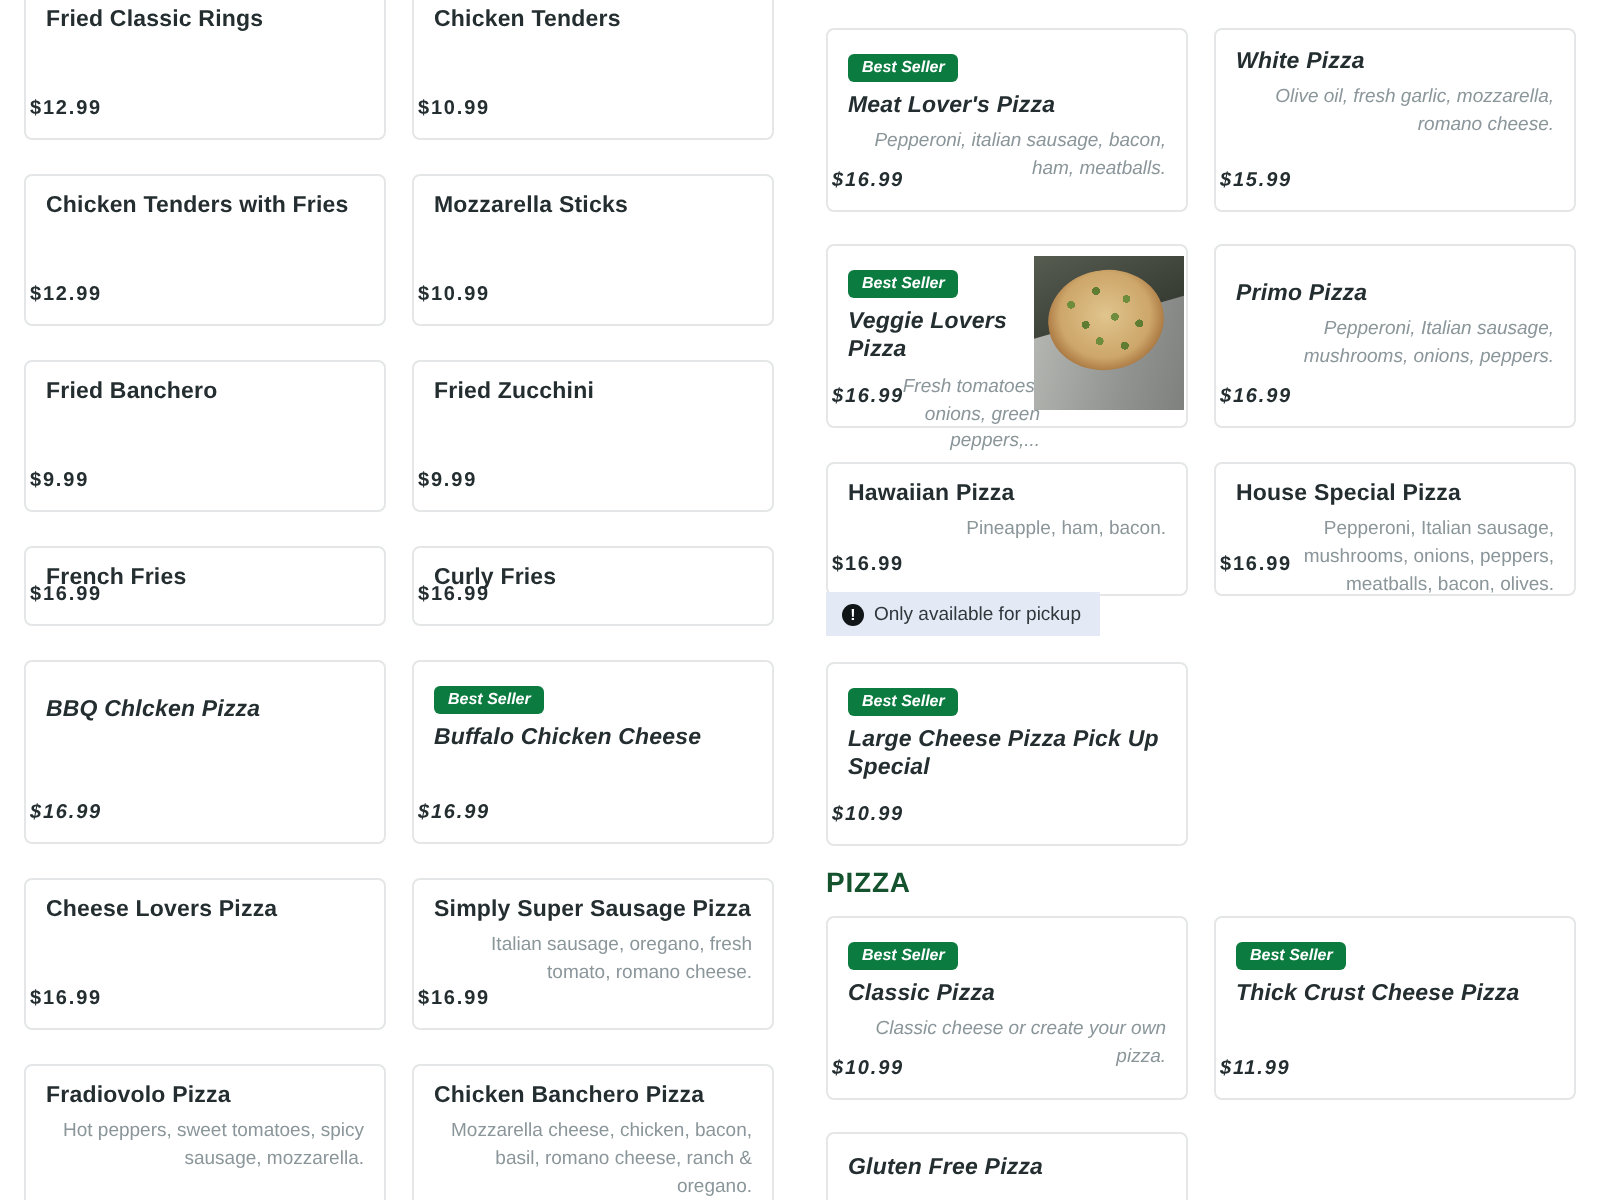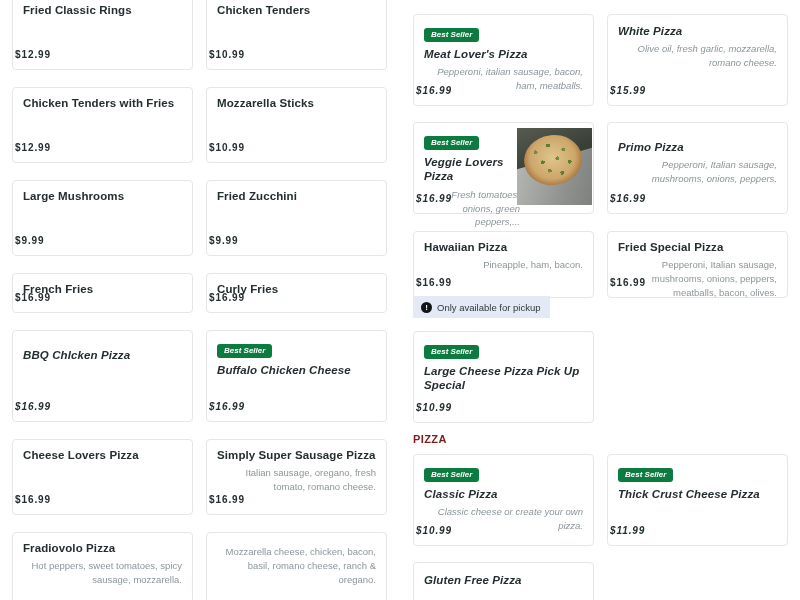--- a/index.html
+++ b/index.html
@@ -14,21 +14,21 @@
   .row.mb10{margin-bottom:10px;}
   .h55{height:40px;}.h67{height:67px;}.h76{height:76px;}.h92{height:92px;font-style:italic;}
   .card{position:relative;box-sizing:border-box;flex:0 0 181px;width:181px;height:100%;
         background:#fff;border:1px solid #e4e6e7;border-radius:4px;padding:8px 10px;cursor:pointer;}
   .title{margin:0;font-size:11.5px;font-weight:700;color:#242e30;letter-spacing:.1px;line-height:1.25;}
   .desc{margin:4px 0 0;font-size:9.5px;line-height:1.45;color:#8b969a;text-align:right;}
   .price{position:absolute;left:2px;bottom:9px;font-size:10px;font-weight:700;
          color:#242e30;letter-spacing:.9px;}
   .badge{display:inline-block;background:#0c7b40;color:#fff;font-size:8px;font-weight:700;
          line-height:1;padding:3px 7px;border-radius:3px;margin:0 0 5px;}
-  .section-header{margin:0 0 9px;font-size:11px;font-weight:800;letter-spacing:.4px;color:#7f1d1d;}
+  .section-header{margin:0 0 9px;font-size:14px;font-weight:800;letter-spacing:.4px;color:#14532d;}
   .notice{position:absolute;left:0;top:65px;display:flex;align-items:center;gap:5px;
           background:#e3eaf6;height:22px;padding:0 9px 0 8px;font-size:9.5px;color:#30383b;
           white-space:nowrap;z-index:2;}
   .notice-icon{flex:0 0 auto;width:11px;height:11px;border-radius:50%;background:#101518;
                color:#fff;font-size:8px;font-weight:700;line-height:11px;text-align:center;}
   
   .has-photo .title,.has-photo .desc{max-width:96px;}
   .photo{position:absolute;right:1px;top:5px;width:75px;height:77px;overflow:hidden;
          background:linear-gradient(155deg,#565c50 0%,#3a3f36 45%,#20241d 100%);}
   .photo .tray{position:absolute;left:-14px;top:32px;width:104px;height:78px;
@@ -71,21 +71,21 @@
         <span class="price">$12.99</span>
       </article>
       <article class="card">
         <h3 class="title">Mozzarella Sticks</h3>
         <span class="price">$10.99</span>
       </article>
     </div>
 
     <div class="row h76">
       <article class="card">
-        <h3 class="title">Large Mushrooms</h3>
+        <h3 class="title">Fried Banchero</h3>
         <span class="price">$9.99</span>
       </article>
       <article class="card">
         <h3 class="title">Fried Zucchini</h3>
         <span class="price">$9.99</span>
       </article>
     </div>
 
     <div class="row h55">
       <article class="card">
@@ -121,20 +121,21 @@
         <span class="price">$16.99</span>
       </article>
     </div>
 
     <div class="row h76">
       <article class="card">
         <h3 class="title">Fradiovolo Pizza</h3>
         <p class="desc">Hot peppers, sweet tomatoes, spicy sausage, mozzarella.</p>
       </article>
       <article class="card">
+        <h3 class="title">Chicken Banchero Pizza</h3>
         <p class="desc">Mozzarella cheese, chicken, bacon, basil, romano cheese, ranch &amp; oregano.</p>
       </article>
     </div>
 
   </div>
 
   <div class="grid grid-right">
 
     <div class="row h92 mb16">
       <article class="card">
@@ -168,21 +169,21 @@
       </article>
     </div>
 
     <div class="row h67 mb33">
       <article class="card">
         <h3 class="title">Hawaiian Pizza</h3>
         <p class="desc">Pineapple, ham, bacon.</p>
         <span class="price">$16.99</span>
       </article>
       <article class="card">
-        <h3 class="title">Fried Special Pizza</h3>
+        <h3 class="title">House Special Pizza</h3>
         <p class="desc">Pepperoni, Italian sausage, mushrooms, onions, peppers, meatballs, bacon, olives.</p>
         <span class="price">$16.99</span>
       </article>
       <div class="notice">
         <span class="notice-icon">!</span>
         <span>Only available for pickup</span>
       </div>
     </div>
 
     <div class="row h92 mb10">

